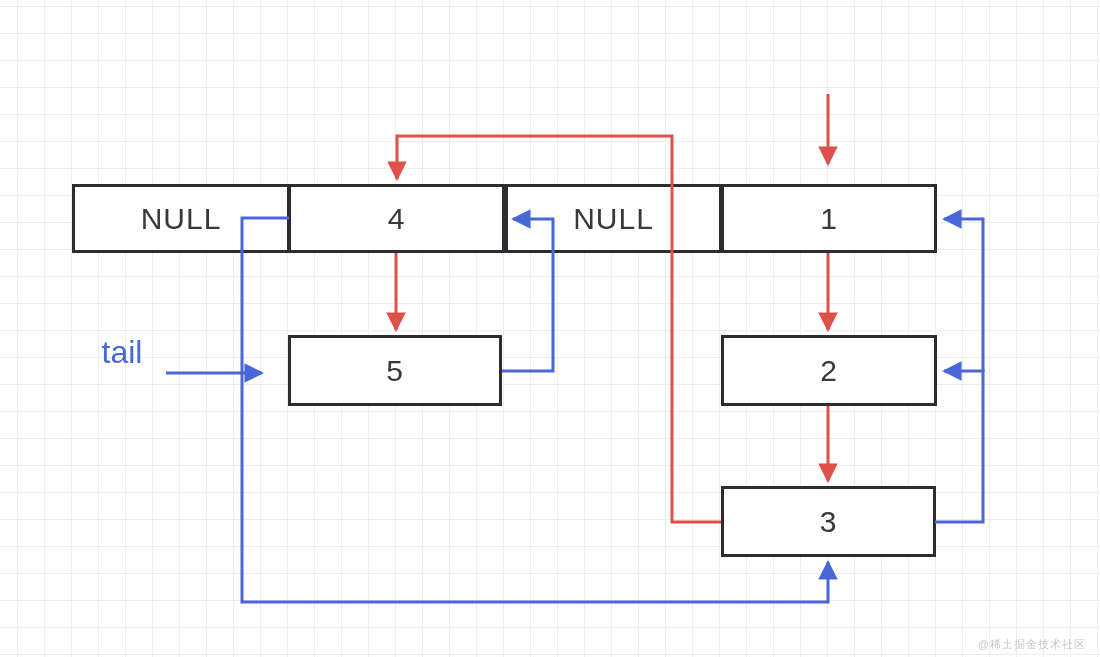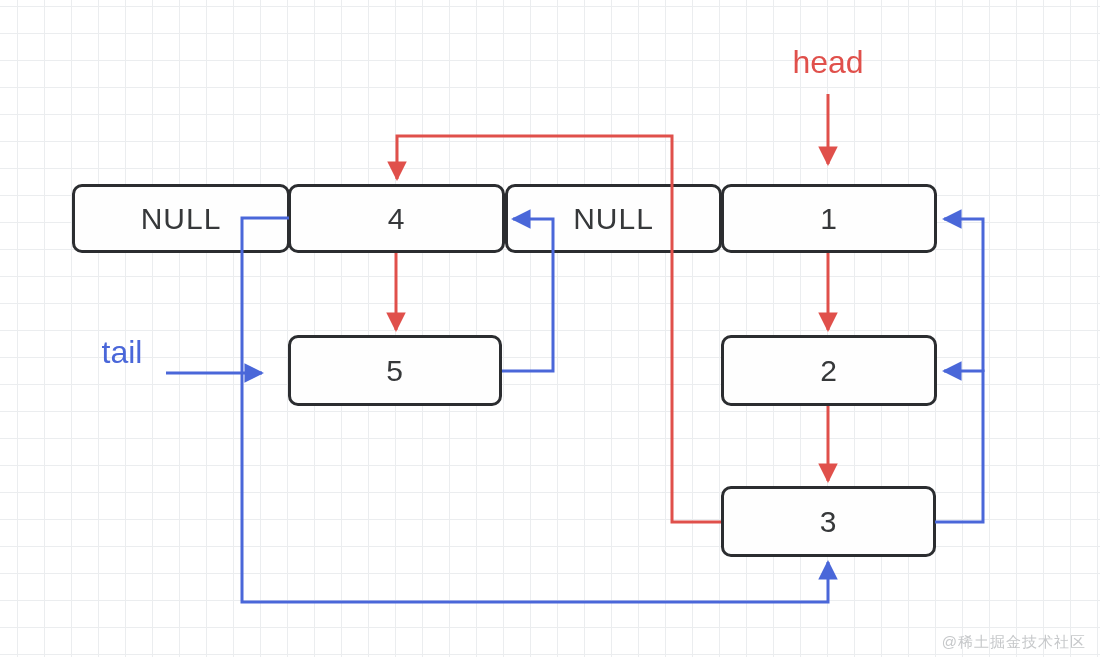--- a/index.html
+++ b/index.html
@@ -21,50 +21,49 @@
     --border:#2b2d30;
     --text:#36383a;
     --grid:#ebedef;
     --watermark:#c6c8ca;
   }
   .node{
     position:absolute;
     box-sizing:border-box;
     background:#fefefe;
     border:3px solid var(--border);
-    border-radius:10px;
+    border-radius:0;
     display:flex;align-items:center;justify-content:center;
     font-size:30px;color:var(--text);
     letter-spacing:1px;
   }
   .ptr-label{
     position:absolute;
     font-size:32px;
     text-align:center;
     line-height:1;
   }
   #head-label{color:var(--red);left:780px;top:46px;width:96px;}
   #tail-label{color:var(--blue);left:94px;top:336px;width:56px;}
   #edges{position:absolute;left:0;top:0;pointer-events:none;}
   .edge-red{stroke:var(--red);stroke-width:3;fill:none;}
   .edge-blue{stroke:var(--blue);stroke-width:3;fill:none;}
   .mk-red{fill:var(--red);}
   .mk-blue{fill:var(--blue);}
   #watermark{
     position:absolute;right:14px;bottom:5px;
-    font-size:15px;color:var(--watermark);
+    font-size:11px;color:var(--watermark);
     letter-spacing:1px;
   }
 </style>
 </head>
 <body>
 
 <div id="canvas">
 
-  <div id="head-label" class="ptr-label">head</div>
   <div id="tail-label" class="ptr-label">tail</div>
 
   <div class="node" style="left:72px;top:184px;width:218px;height:69px;">NULL</div>
   <div class="node" style="left:288px;top:184px;width:217px;height:69px;">4</div>
   <div class="node" style="left:505px;top:184px;width:217px;height:69px;">NULL</div>
   <div class="node" style="left:721px;top:184px;width:216px;height:69px;">1</div>
   <div class="node" style="left:288px;top:335px;width:214px;height:71px;">5</div>
   <div class="node" style="left:721px;top:335px;width:216px;height:71px;">2</div>
   <div class="node" style="left:721px;top:486px;width:215px;height:71px;">3</div>
 

